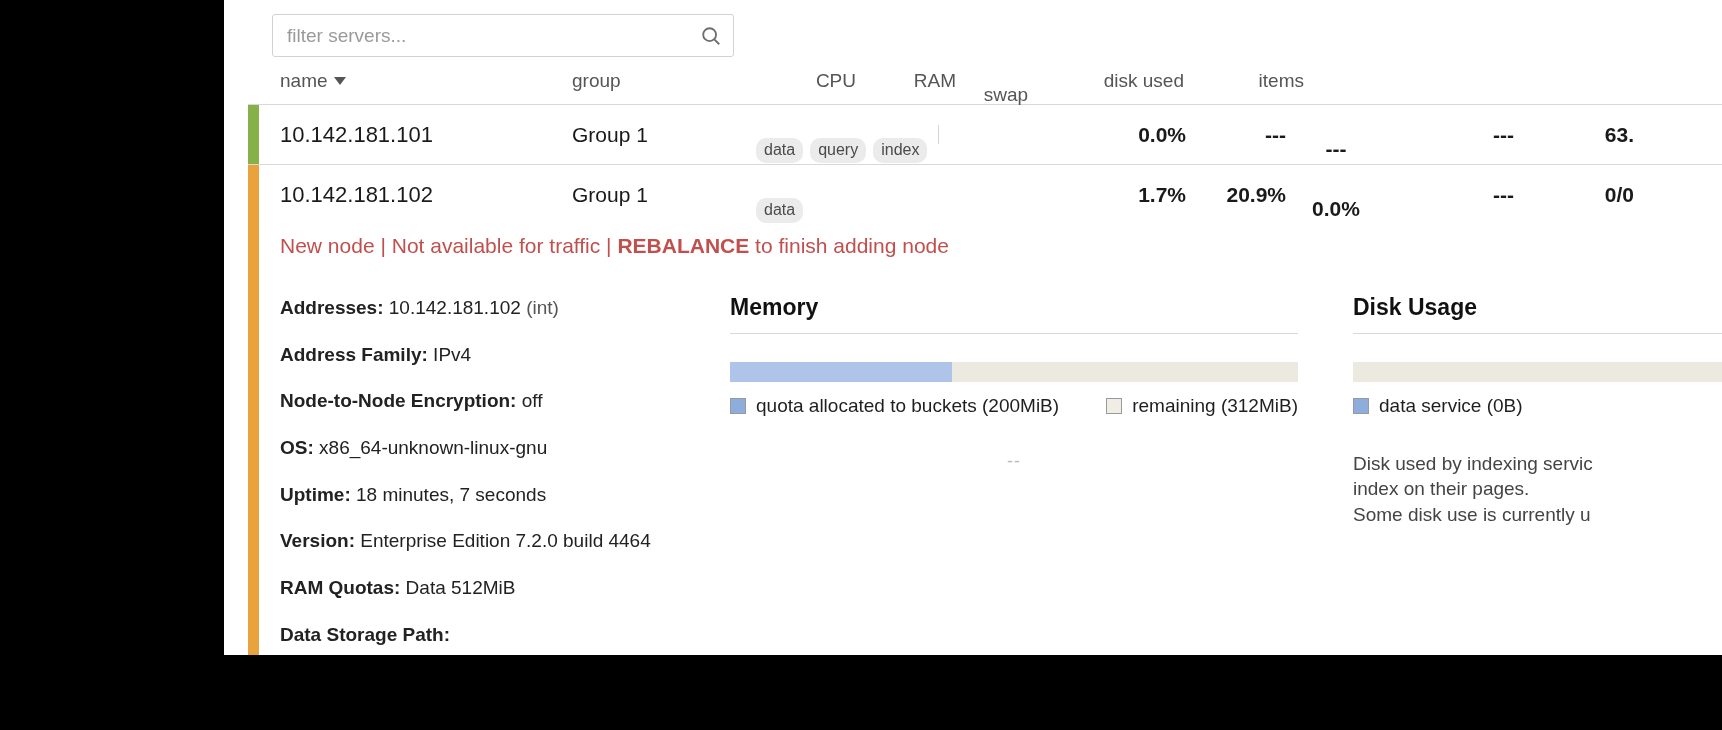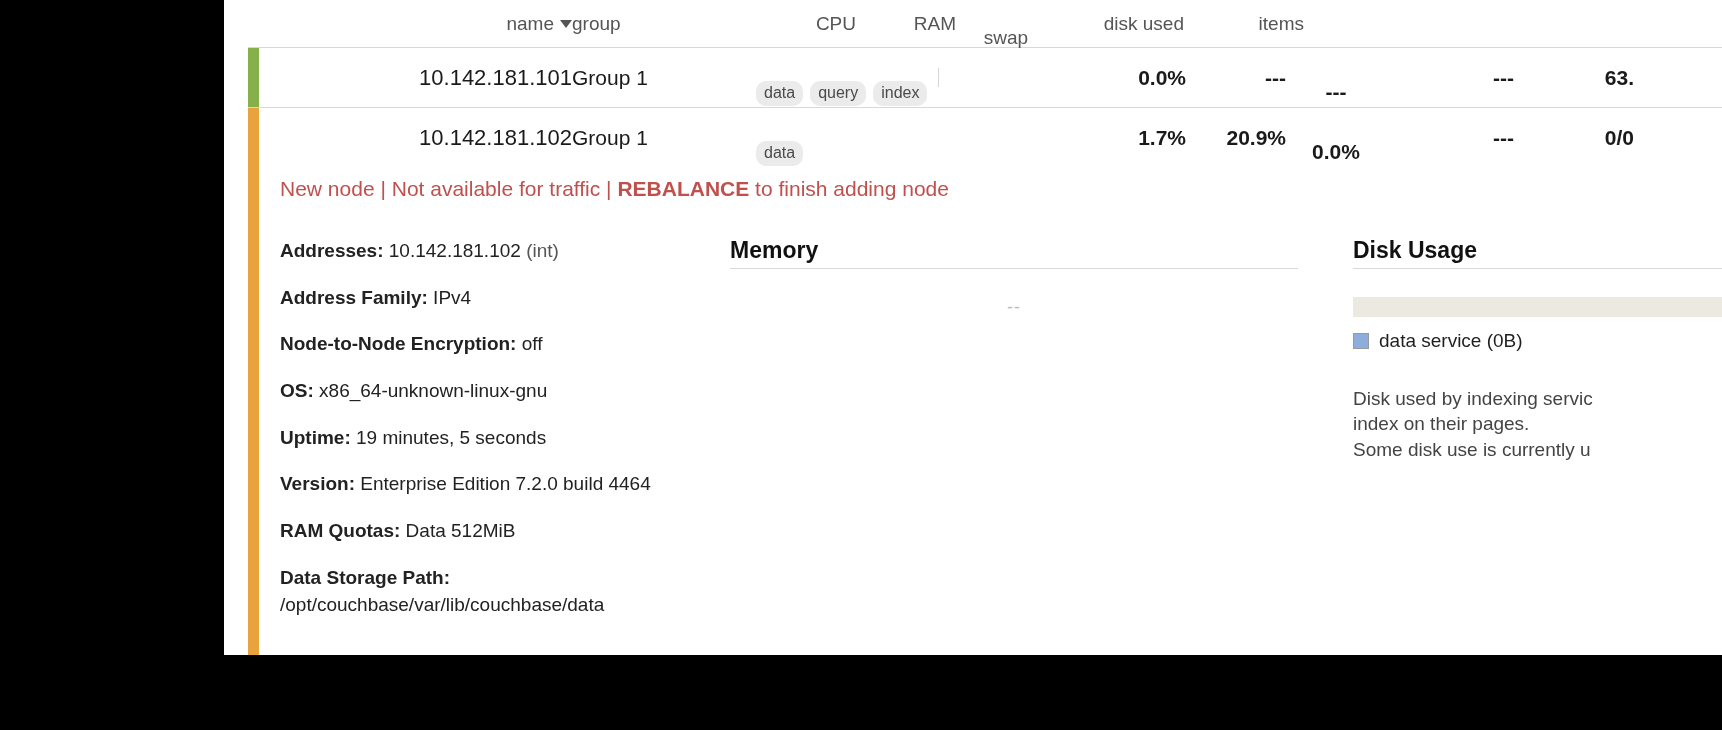--- a/index.html
+++ b/index.html
@@ -64,21 +64,21 @@
     position: relative;
   }
   .thead {
     height: 48px;
     font-size: 19px;
     color: #555;
     border-bottom: 1px solid #d8d8d8;
     padding-left: 32px;
   }
   .th { white-space: nowrap; }
-  .c-name     { width: 292px; text-align: right; }
+  .c-name     { width: 292px; }
   .c-group    { width: 184px; }
   .c-services { width: 330px; }
   .c-cpu      { width: 100px; text-align: right; }
   .c-ram      { width: 100px; text-align: right; }
   .c-swap     { width: 100px; text-align: center; margin-top: 28px; }
   .c-disk     { width: 128px; text-align: right; }
   .c-items    { width: 120px; text-align: right; }
 
   .caret {
     display: inline-block;
@@ -149,21 +149,21 @@
   .info-line .k { font-weight: bold; }
   .info-line .muted { color: #555; }
   .path-val { display: block; font-size: 19px; color: #222; margin-top: 2px; }
 
   .chart-col { width: 568px; }
   .chart-col.disk { width: 430px; margin-left: 55px; }
   .sec-title {
     font-size: 23px;
     font-weight: bold;
     color: #111;
-    padding-bottom: 4px;
+    padding-bottom: 12px;
     border-bottom: 1px solid #d9d9d9;
     margin-bottom: 28px;
     white-space: nowrap;
   }
   .bar {
     position: relative;
     height: 20px;
     background: #ece9e0;
     overflow: hidden;
   }
@@ -195,20 +195,29 @@
     white-space: nowrap;
   }
 </style>
 </head>
 <body>
 
 <div id="screen">
   <div id="viewport">
     <div id="inner">
 
+      <div class="filter-wrap">
+        <input class="filter-input" type="text" placeholder="filter servers..." style="">
+        <span class="search-icon">
+          <svg viewBox="0 0 24 24" width="22" height="22" fill="none" stroke="#6d6d6d" stroke-width="2">
+            <circle cx="10.5" cy="10.5" r="7"></circle>
+            <line x1="15.6" y1="15.6" x2="21" y2="21"></line>
+          </svg>
+        </span>
+      </div>
 
       <div class="tbl">
 
         <div class="thead">
           <div class="th c-name"><span>name</span><span class="caret"></span></div>
           <div class="th c-group">group</div>
           <div class="th c-cpu">CPU</div>
           <div class="th c-ram">RAM</div>
           <div class="th c-swap">swap</div>
           <div class="th c-disk">disk used</div>
@@ -277,39 +286,54 @@
               <div class="info-line">
                 <span class="k">Node-to-Node Encryption:</span>
                 <span>off</span>
               </div>
               <div class="info-line">
                 <span class="k">OS:</span>
                 <span>x86_64-unknown-linux-gnu</span>
               </div>
               <div class="info-line">
                 <span class="k">Uptime:</span>
-                <span>19 minutes, 5 seconds</span>
+                <span>18 minutes, 7 seconds</span>
               </div>
               <div class="info-line">
                 <span class="k">Version:</span>
                 <span>Enterprise Edition 7.2.0 build 4464</span>
               </div>
               <div class="info-line">
                 <span class="k">RAM Quotas:</span>
                 <span>Data 512MiB</span>
               </div>
               <div class="info-line">
                 <span class="k">Data Storage Path:</span>
                 <span class="path-val">/opt/couchbase/var/lib/couchbase/data</span>
               </div>
             </div>
 
             <div class="chart-col">
               <div class="sec-title">Memory</div>
 
+              <div class="bar-group">
+                <div class="bar">
+                  <div class="bar-fill" id="mem-fill-0" style="width: 39%;"></div>
+                </div>
+                <div class="legend">
+                  <span class="legend-item">
+                    <span class="swatch sw-blue"></span>
+                    <span>quota allocated to buckets (200MiB)</span>
+                  </span>
+                  <span class="legend-item">
+                    <span class="swatch sw-empty"></span>
+                    <span>remaining (312MiB)</span>
+                  </span>
+                </div>
+              </div>
 
 
               <div class="dash-note">--</div>
             </div>
 
             <div class="chart-col disk">
               <div class="sec-title">Disk Usage</div>
 
               <div class="bar-group">
                 <div class="bar">

